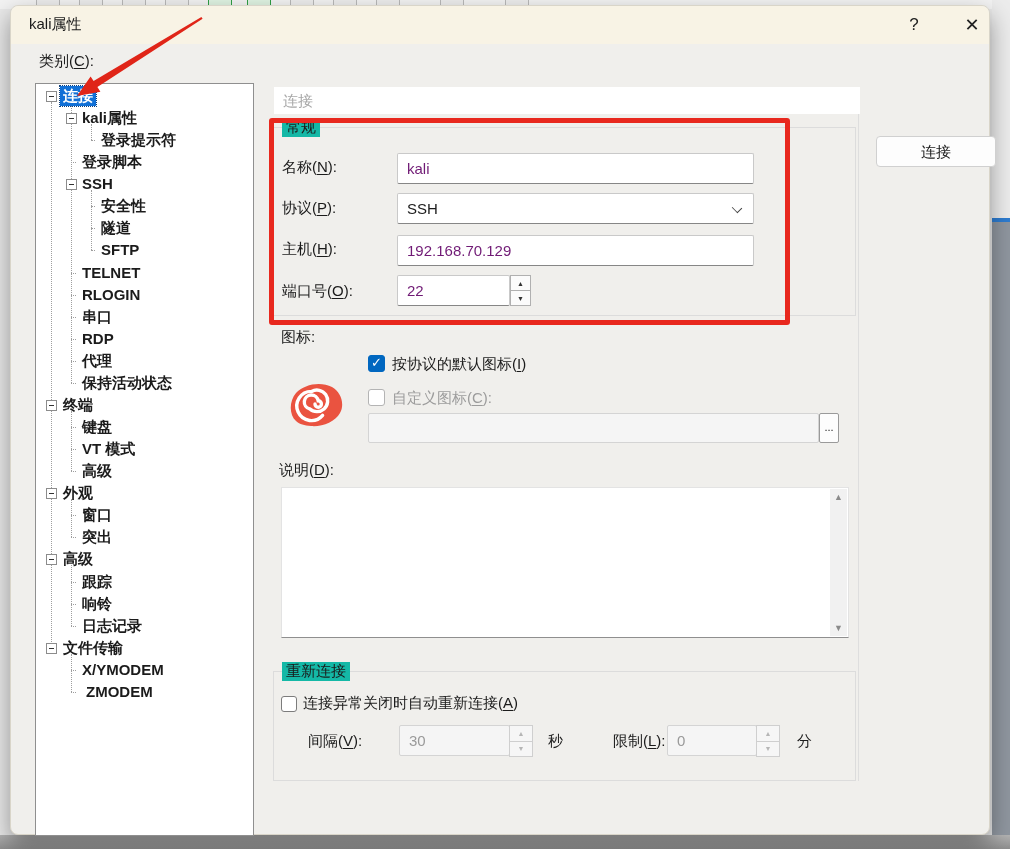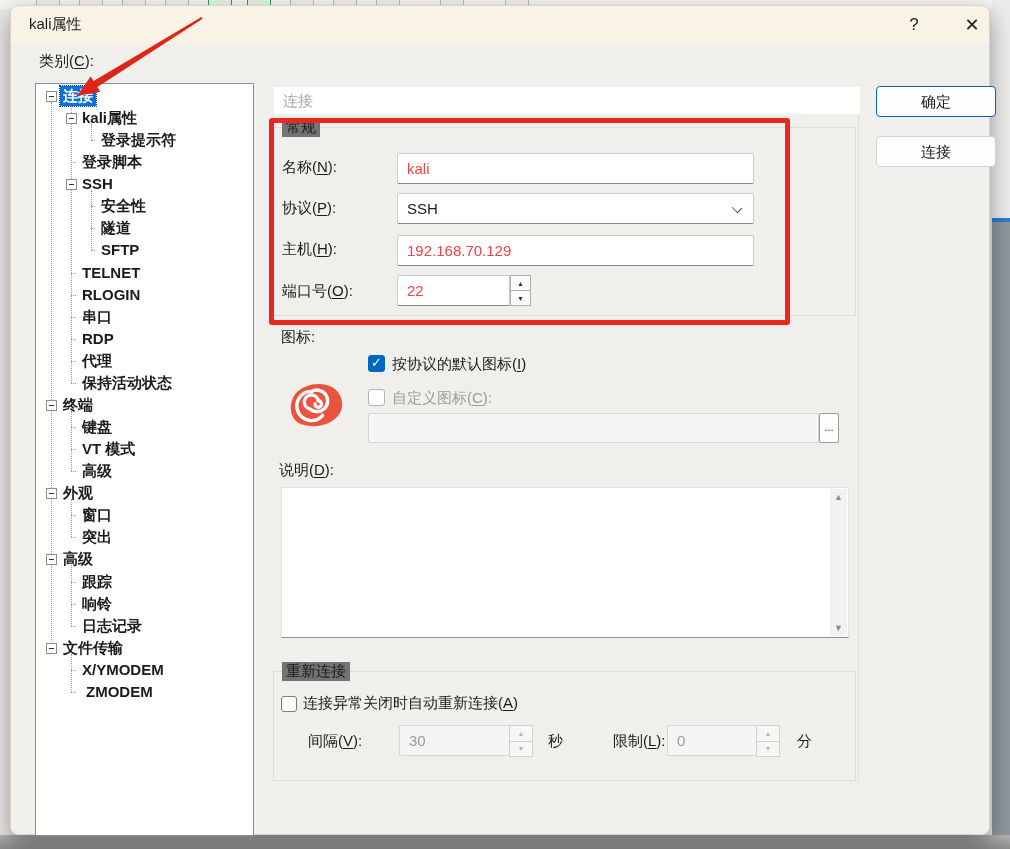--- a/index.html
+++ b/index.html
@@ -43,27 +43,27 @@
   .expander::after { content:""; position:absolute; left:2px; top:4px; width:5px; height:1px; background:#333; }
   .guide-v { position:absolute; width:0; border-left:1px dotted #9e9e9e; }
   .guide-h { position:absolute; height:0; border-top:1px dotted #9e9e9e; }
 
   
   .panel-header { position:absolute; left:263px; top:81px; width:586px; height:27px; background:#fff;
                   line-height:27px; padding-left:9px; color:#a8a8a8; }
   .panel-edge { position:absolute; left:847px; top:108px; width:0; height:667px; border-left:1px solid #dedede; }
 
   .groupbox { position:absolute; border:1px solid #dcdcdc; }
-  .groupbox .gtitle { position:absolute; left:8px; top:-10px; background:#737373; padding:0 4px; }
+  .groupbox .gtitle { position:absolute; left:8px; top:-10px; background:#14b8a6; padding:0 4px; }
   .gb-general { left:262px; top:121px; width:583px; height:189px; }
   .gb-reconnect { left:262px; top:665px; width:583px; height:110px; }
 
   .f-label { position:absolute; white-space:nowrap; }
   .txt { position:absolute; height:31px; background:#fff; border:1px solid #c9c9c9; border-bottom-color:#868686;
-         border-radius:2px; font-size:15px; padding:0 9px; font-family:inherit; color:#ef4444; }
+         border-radius:2px; font-size:15px; padding:0 9px; font-family:inherit; color:#701a75; }
   .select { position:absolute; height:31px; background:#fff; border:1px solid #c9c9c9; border-bottom-color:#868686;
             border-radius:2px; line-height:29px; padding-left:9px; }
   .chev { position:absolute; right:12px; top:10px; width:8px; height:8px; border-right:1.4px solid #444;
           border-bottom:1.4px solid #444; transform:rotate(45deg) scale(1,.85); }
   .spinbtns { position:absolute; width:21px; display:flex; flex-direction:column; }
   .spinbtns .sb { flex:1; background:#fbfbfb; border:1px solid #b0b0b0; font-size:7px; line-height:1;
                   display:flex; align-items:center; justify-content:center; color:#333; }
   .spinbtns .sb + .sb { border-top:none; }
   .spinbtns.disabled .sb { background:#f6f6f6; color:#b6b6b6; border-color:#cfcfcf; }
   .txt.disabled { background:#f5f5f5; border-color:#d4d4d4; color:#9a9a9a; }
@@ -253,20 +253,19 @@
   </div>
   <div class="f-label" style="left:537px;top:726px">秒</div>
   <div class="f-label" style="left:602px;top:726px"><span>限制(</span><u>L</u><span>):</span></div>
   <input class="txt disabled" style="left: 656px; top: 719px; width: 90px;" value="0">
   <div class="spinbtns disabled" style="left:745px;top:719px;height:32px;width:24px">
     <div class="sb">▲</div>
     <div class="sb">▼</div>
   </div>
   <div class="f-label" style="left:786px;top:726px">分</div>
 
-  <div class="side-btn default" style="top:80px">确定</div>
   <div class="side-btn" style="top:130px">连接</div>
 
   <div class="red-rect"></div>
   <svg class="arrow-svg" width="260" height="120">
     <polygon points="190.4,10.9 82.6,75.1 79.6,70.5 66,90 89.4,85.7 86.4,81.1 191.6,12.7" fill="#e02518"></polygon>
   </svg>
 </div>
 
 </body></html>

